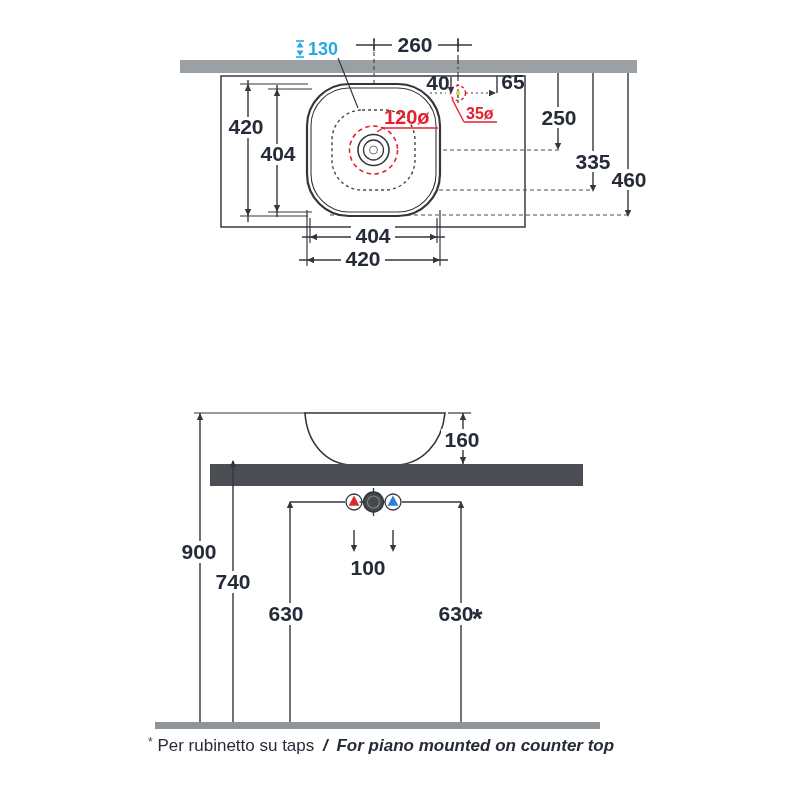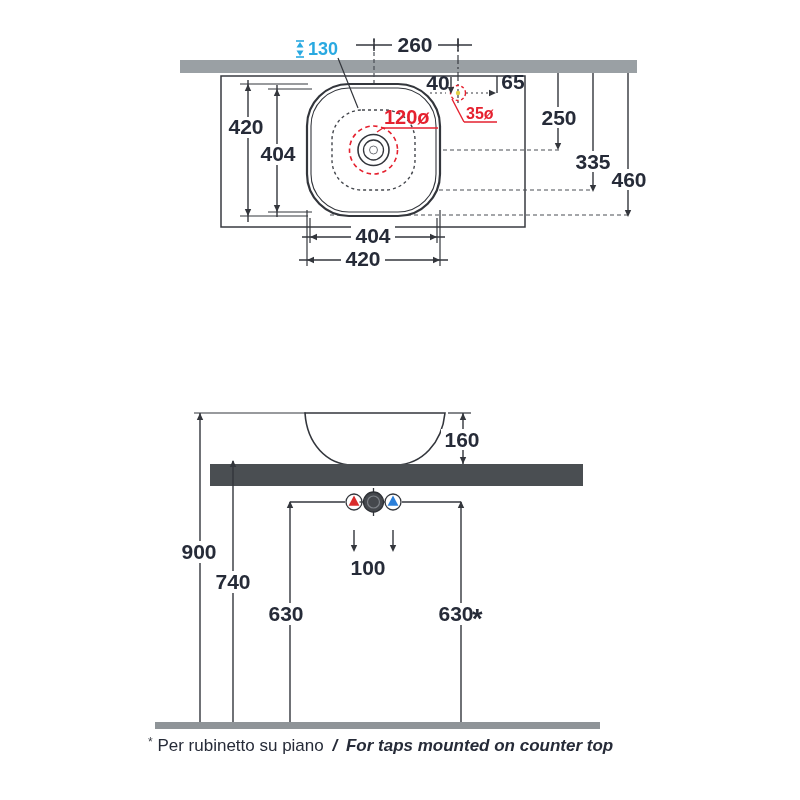--- a/index.html
+++ b/index.html
@@ -235,18 +235,18 @@
       <polygon points="461,501 457.8,508 464.2,508" fill="#33363c"></polygon>
       <rect x="433" y="603" width="58" height="22" fill="#ffffff"></rect>
       <text class="dim" text-anchor="middle" x="456" y="621">630</text>
       <text text-anchor="start" x="472" y="628" font-size="27">*</text>
     </g>
   </g>
 </svg>
 
 <div class="caption">
   <span class="marker">*</span>
-  <span class="it">Per rubinetto su piano</span>
+  <span class="it">Per rubinetto su taps</span>
   <span class="sep">/</span>
-  <span class="en">For taps mounted on counter top</span>
+  <span class="en">For piano mounted on counter top</span>
 </div>
 
 </div>
 
 </body></html>

